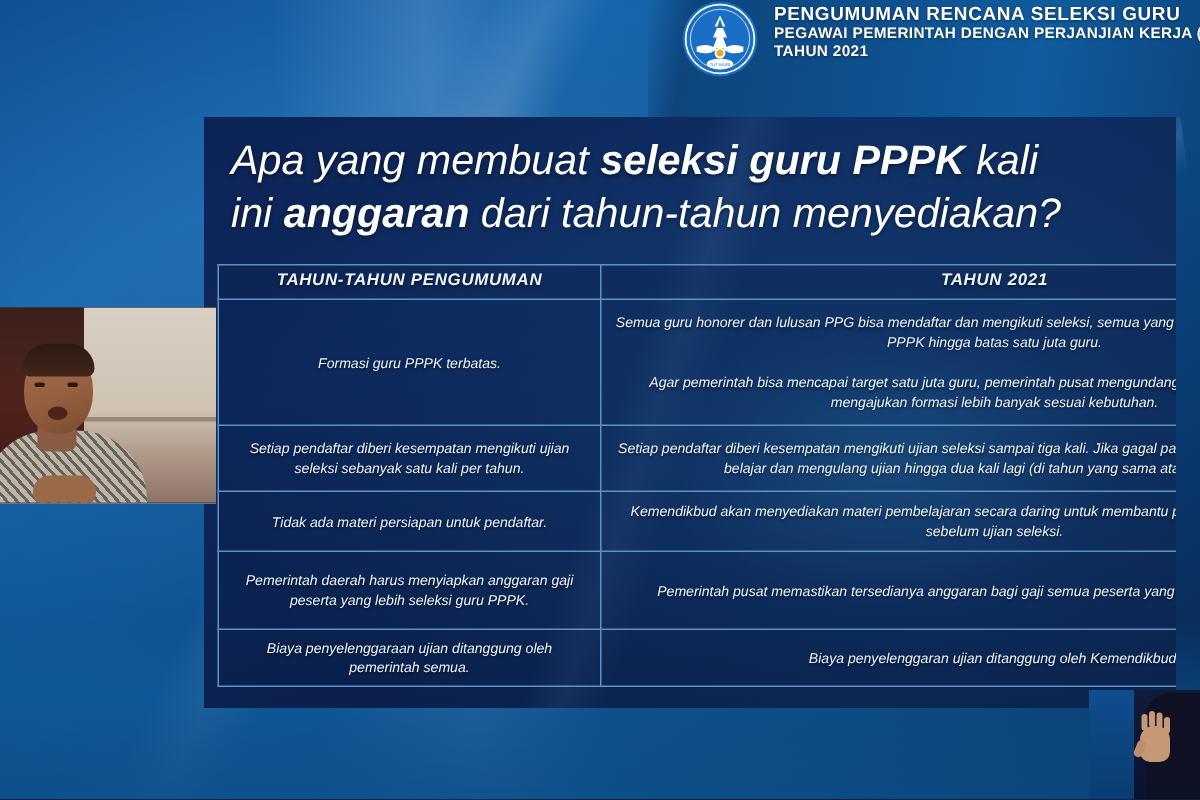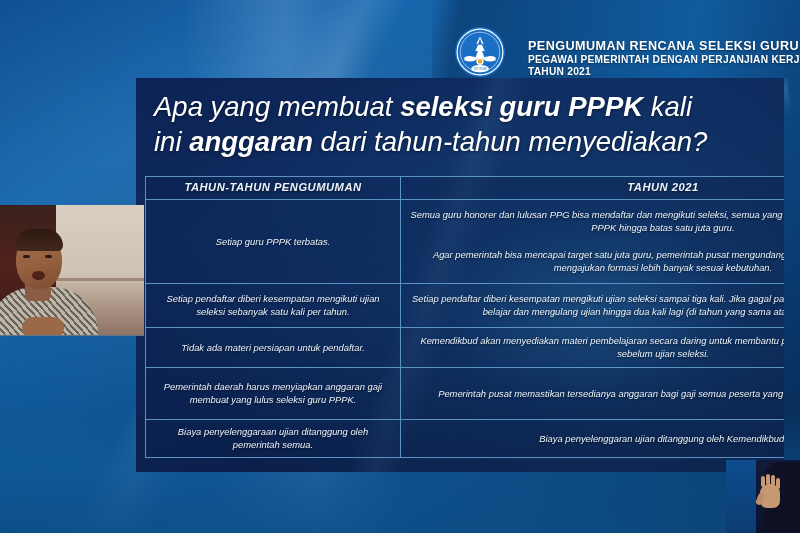--- a/index.html
+++ b/index.html
@@ -74,23 +74,22 @@
 
   
   .banner {
     position: absolute;
     left: 432px;
     top: 0;
     width: 368px;
     height: 78px;
     background: linear-gradient(100deg, rgba(10,52,100,0.0) 0%, rgba(11,58,110,0.72) 8%, rgba(13,74,134,0.92) 30%, rgba(16,92,158,0.95) 70%, rgba(13,70,128,0.95) 100%);
     display: flex;
-    align-items: flex-end;
+    align-items: flex-start;
     overflow: hidden;
-    gap: 12px;
   }
   .banner-logo {
     width: 52px;
     height: 52px;
     margin-left: 22px;
     margin-right: 10px;
     flex: 0 0 auto;
   }
   .banner-text {
     color: #ffffff;
@@ -347,35 +346,35 @@
         <col class="col-right">
       </colgroup>
       <thead>
         <tr class="row-h">
           <th>TAHUN-TAHUN PENGUMUMAN</th>
           <th>TAHUN 2021</th>
         </tr>
       </thead>
       <tbody>
         <tr style="height:84px">
-          <td>Setiap guru PPPK terbatas.</td>
+          <td>Formasi guru PPPK terbatas.</td>
           <td style="white-space:pre-line">Semua guru honorer dan lulusan PPG bisa mendaftar dan mengikuti seleksi, semua yang lulus seleksi akan menjadi guru PPPK hingga batas satu juta guru.
 
 Agar pemerintah bisa mencapai target satu juta guru, pemerintah pusat mengundang pemerintah daerah untuk mengajukan formasi lebih banyak sesuai kebutuhan.</td>
         </tr>
         <tr style="height:44px">
           <td>Setiap pendaftar diberi kesempatan mengikuti ujian seleksi sebanyak satu kali per tahun.</td>
           <td>Setiap pendaftar diberi kesempatan mengikuti ujian seleksi sampai tiga kali. Jika gagal pada kesempatan pertama, dapat belajar dan mengulang ujian hingga dua kali lagi (di tahun yang sama atau berikutnya).</td>
         </tr>
         <tr style="height:40px">
           <td>Tidak ada materi persiapan untuk pendaftar.</td>
           <td>Kemendikbud akan menyediakan materi pembelajaran secara daring untuk membantu pendaftar mempersiapkan diri sebelum ujian seleksi.</td>
         </tr>
         <tr style="height:52px">
-          <td>Pemerintah daerah harus menyiapkan anggaran gaji membuat yang lulus seleksi guru PPPK.</td>
+          <td>Pemerintah daerah harus menyiapkan anggaran gaji peserta yang lebih seleksi guru PPPK.</td>
           <td>Pemerintah pusat memastikan tersedianya anggaran bagi gaji semua peserta yang lulus seleksi guru PPPK.</td>
         </tr>
         <tr style="height:34px">
           <td>Biaya penyelenggaraan ujian ditanggung oleh pemerintah semua.</td>
           <td>Biaya penyelenggaran ujian ditanggung oleh Kemendikbud.</td>
         </tr>
       </tbody>
     </table>
   </div>
 

